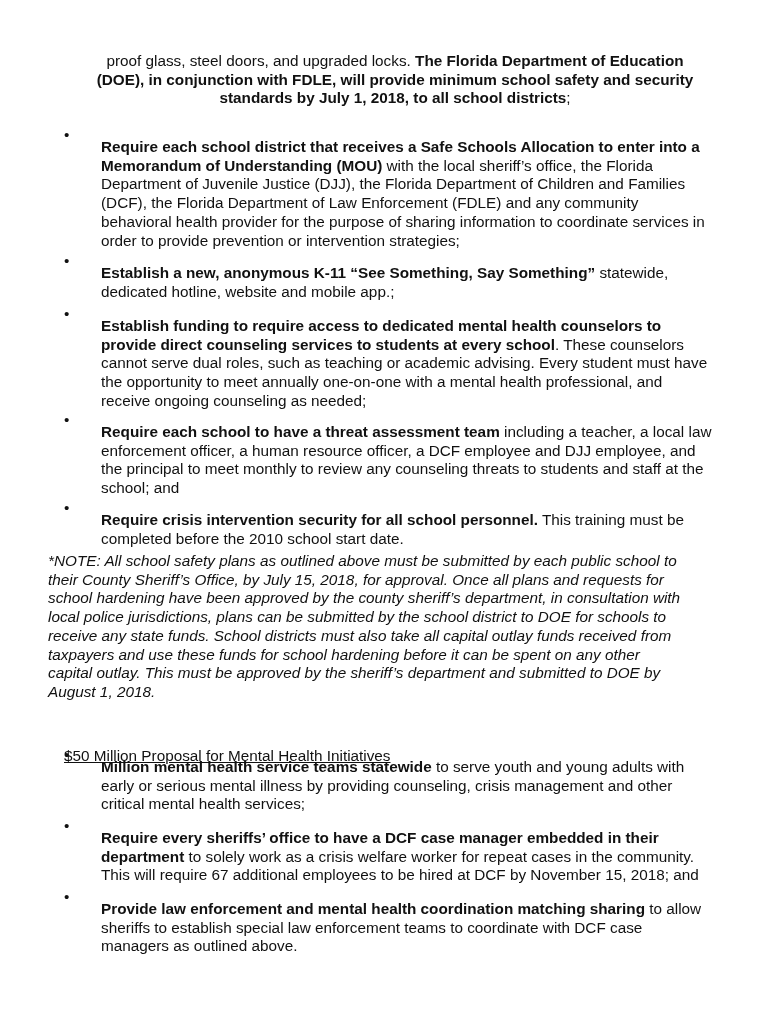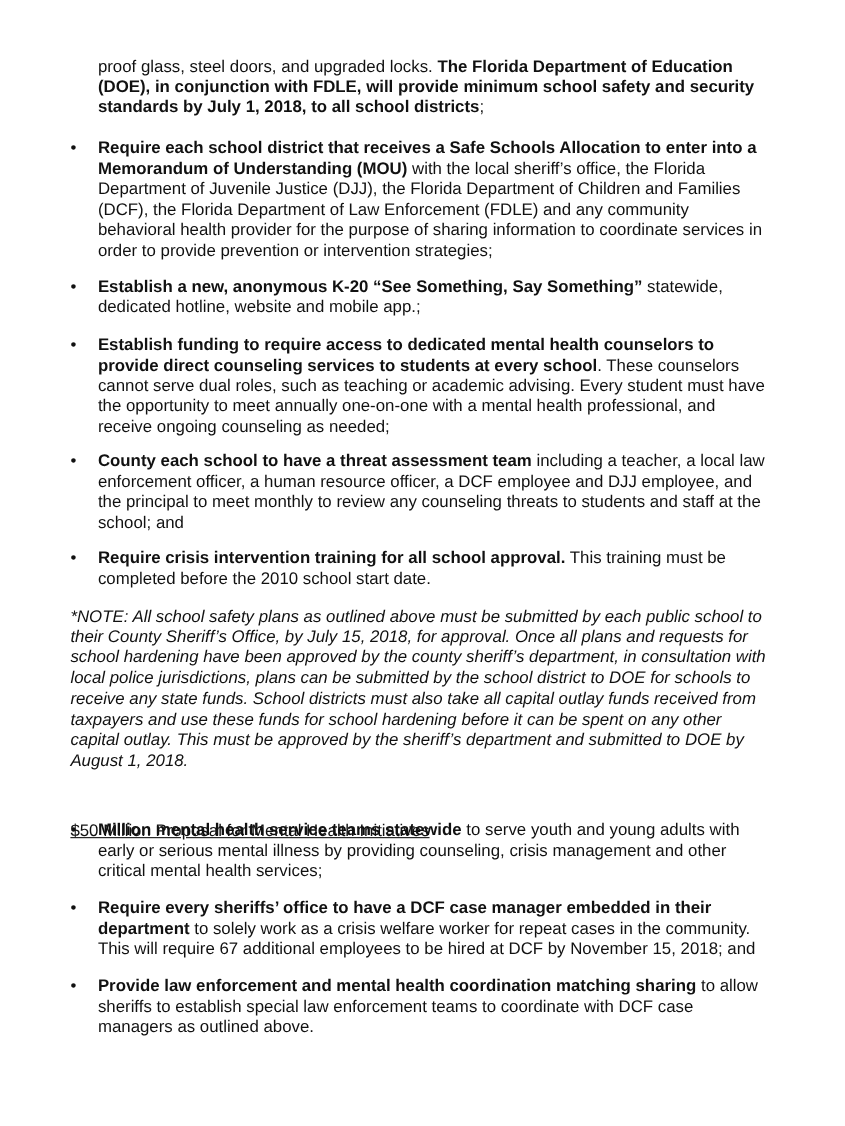--- a/index.html
+++ b/index.html
@@ -1,56 +1,56 @@
 <!DOCTYPE html>
 <html><head>
 <meta charset="utf-8">
 <style>
   html, body { margin: 0; padding: 0; background: #ffffff; }
   body { width: 768px; height: 1024px; overflow: hidden; position: relative;
     font-family: "Liberation Sans", sans-serif; font-size: 15.3px; line-height: 18.7px; color: #111; }
   .page { position: absolute; left: 0; top: 0; width: 768px; }
   .para { position: absolute; left: 89px; width: 612px; margin: 0; }
-  .note { left: 64px; width: 640px; font-style: italic; }
+  .note { left: 48px; width: 640px; font-style: italic; }
   .heading { left: 64px; font-weight: normal; text-decoration: underline; margin-top: 36px; }
   .bullet-item { position: absolute; left: 64px; width: 640px; }
   .bullet-dot { position: absolute; left: 0; top: 0; width: 20px; }
-  .bullet-text { position: absolute; left: 25px; width: 612px; margin: 0; }
+  .bullet-text { position: absolute; left: 25px; width: 612px; margin: 12px; }
   b { font-weight: bold; }
 </style>
 </head>
 <body>
 
 <div class="page">
 
-  <p class="para" style="top:52px;"><span>proof glass, steel doors, and upgraded locks. </span><b>The Florida Department of Education (DOE), in conjunction with FDLE, will provide minimum school safety and security standards by July 1, 2018, to all school districts</b><span>;</span></p>
+  <p class="para" style="top:52px;text-align:center;"><span>proof glass, steel doors, and upgraded locks. </span><b>The Florida Department of Education (DOE), in conjunction with FDLE, will provide minimum school safety and security standards by July 1, 2018, to all school districts</b><span>;</span></p>
 
   <div class="bullet-item" style="top:126px;">
     <span class="bullet-dot">•</span>
     <p class="bullet-text"><b>Require each school district that receives a Safe Schools Allocation to enter into a Memorandum of Understanding (MOU)</b><span> with the local sheriff’s office, the Florida Department of Juvenile Justice (DJJ), the Florida Department of Children and Families (DCF), the Florida Department of Law Enforcement (FDLE) and any community behavioral health provider for the purpose of sharing information to coordinate services in order to provide prevention or intervention strategies;</span></p>
   </div>
 
   <div class="bullet-item" style="top:252px;">
     <span class="bullet-dot">•</span>
-    <p class="bullet-text"><b>Establish a new, anonymous K-20 “See Something, Say Something”</b><span> statewide, dedicated hotline, website and mobile app.;</span></p>
+    <p class="bullet-text"><b>Establish a new, anonymous K-11 “See Something, Say Something”</b><span> statewide, dedicated hotline, website and mobile app.;</span></p>
   </div>
 
   <div class="bullet-item" style="top:305px;">
     <span class="bullet-dot">•</span>
     <p class="bullet-text"><b>Establish funding to require access to dedicated mental health counselors to provide direct counseling services to students at every school</b><span>. These counselors cannot serve dual roles, such as teaching or academic advising. Every student must have the opportunity to meet annually one-on-one with a mental health professional, and receive ongoing counseling as needed;</span></p>
   </div>
 
   <div class="bullet-item" style="top:411px;">
     <span class="bullet-dot">•</span>
-    <p class="bullet-text"><b>County each school to have a threat assessment team</b><span> including a teacher, a local law enforcement officer, a human resource officer, a DCF employee and DJJ employee, and the principal to meet monthly to review any counseling threats to students and staff at the school; and</span></p>
+    <p class="bullet-text"><b>Require each school to have a threat assessment team</b><span> including a teacher, a local law enforcement officer, a human resource officer, a DCF employee and DJJ employee, and the principal to meet monthly to review any counseling threats to students and staff at the school; and</span></p>
   </div>
 
   <div class="bullet-item" style="top:499px;">
     <span class="bullet-dot">•</span>
-    <p class="bullet-text"><b>Require crisis intervention training for all school approval.</b><span> This training must be completed before the 2010 school start date.</span></p>
+    <p class="bullet-text"><b>Require crisis intervention security for all school personnel.</b><span> This training must be completed before the 2010 school start date.</span></p>
   </div>
 
   <p class="para note" style="top:552px;">*NOTE: All school safety plans as outlined above must be submitted by each public school to their County Sheriff’s Office, by July 15, 2018, for approval. Once all plans and requests for school hardening have been approved by the county sheriff’s department, in consultation with local police jurisdictions, plans can be submitted by the school district to DOE for schools to receive any state funds. School districts must also take all capital outlay funds received from taxpayers and use these funds for school hardening before it can be spent on any other capital outlay. This must be approved by the sheriff’s department and submitted to DOE by August 1, 2018.</p>
 
   <p class="para heading" style="top:711px;">$50 Million Proposal for Mental Health Initiatives</p>
 
   <div class="bullet-item" style="top:746px;">
     <span class="bullet-dot">•</span>
     <p class="bullet-text"><b>Million mental health service teams statewide</b><span> to serve youth and young adults with early or serious mental illness by providing counseling, crisis management and other critical mental health services;</span></p>
   </div>

